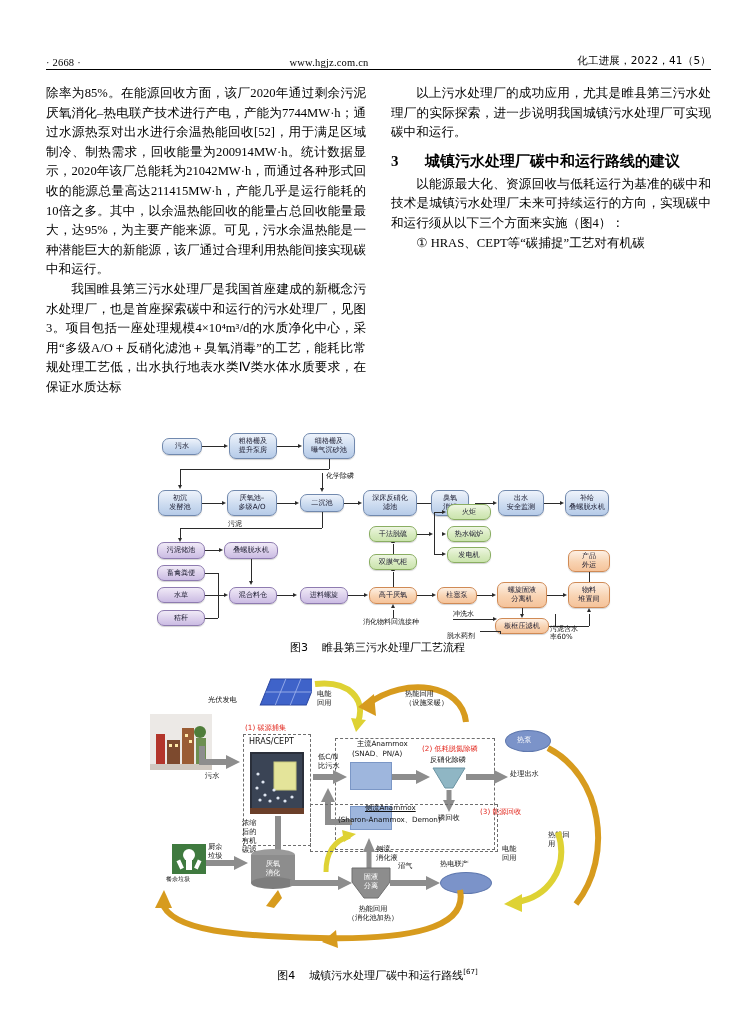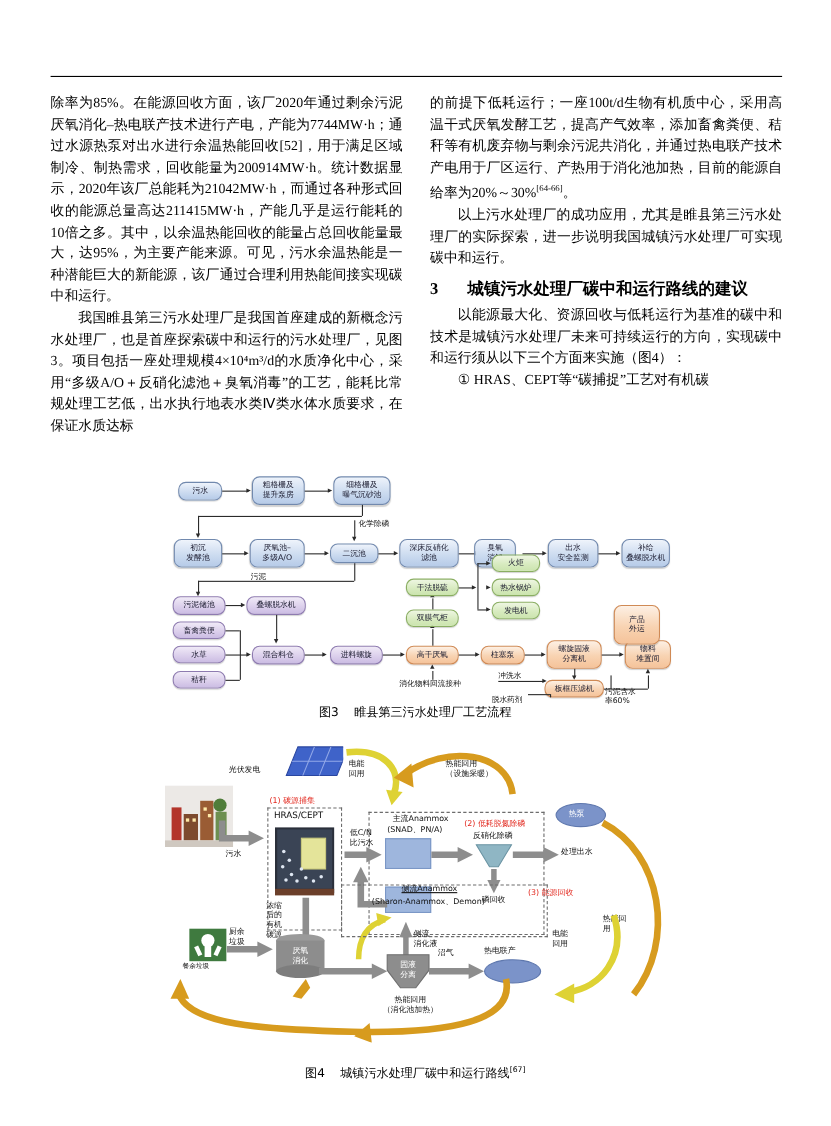--- a/index.html
+++ b/index.html
@@ -146,29 +146,33 @@
     background:#9eb6dd;
     border:1px solid #7b97c6;
     box-sizing:border-box;
   }
 </style>
 </head>
 <body>
 
 <div class="page">
 
+  <div class="runhead">
+    <span class="left">· 2668 ·</span>
+    <span class="center">www.hgjz.com.cn</span>
+    <span class="right">化工进展，2022，41（5）</span>
+  </div>
   <div class="rule"></div>
 
   <div class="col left">
     <p>除率为85%。在能源回收方面，该厂2020年通过剩余污泥厌氧消化–热电联产技术进行产电，产能为7744MW·h；通过水源热泵对出水进行余温热能回收[52]，用于满足区域制冷、制热需求，回收能量为200914MW·h。统计数据显示，2020年该厂总能耗为21042MW·h，而通过各种形式回收的能源总量高达211415MW·h，产能几乎是运行能耗的10倍之多。其中，以余温热能回收的能量占总回收能量最大，达95%，为主要产能来源。可见，污水余温热能是一种潜能巨大的新能源，该厂通过合理利用热能间接实现碳中和运行。</p>
     <p class="ind">我国睢县第三污水处理厂是我国首座建成的新概念污水处理厂，也是首座探索碳中和运行的污水处理厂，见图3。项目包括一座处理规模4×10⁴m³/d的水质净化中心，采用“多级A/O＋反硝化滤池＋臭氧消毒”的工艺，能耗比常规处理工艺低，出水执行地表水类Ⅳ类水体水质要求，在保证水质达标</p>
   </div>
 
   <div class="col right">
-    <p><span>的前提下低耗运行；一座100t/d生物有机质中心，采用高温干式厌氧发酵工艺，提高产气效率，添加畜禽粪便、秸秆等有机废弃物与剩余污泥共消化，并通过热电联产技术产电用于厂区运行、产热用于消化池加热，目前的能源自给率为20%～30%</span><span class="sup">[64-66]</span><span>。</span></p>
     <p class="ind">以上污水处理厂的成功应用，尤其是睢县第三污水处理厂的实际探索，进一步说明我国城镇污水处理厂可实现碳中和运行。</p>
     <div class="sec-h">
       <span class="num">3</span>
       <span class="txt">城镇污水处理厂碳中和运行路线的建议</span>
     </div>
     <p class="ind">以能源最大化、资源回收与低耗运行为基准的碳中和技术是城镇污水处理厂未来可持续运行的方向，实现碳中和运行须从以下三个方面来实施（图4）：</p>
     <p class="ind">① HRAS、CEPT等“碳捕捉”工艺对有机碳</p>
   </div>
 
   <div class="figwrap" id="fig3">
@@ -337,21 +341,21 @@
 分离机</span></div>
     <div class="ln h" style="left:397px;top:163px;width:18px;"></div>
     <div class="arw r" style="left:413px;top:160.5px;"></div>
 
     <div class="node orange" style="left:418px;top:150px;width:42px;height:26px;white-space:pre-line;">
       <span>物料
 堆置间</span></div>
 
     <div class="ln v" style="left:439px;top:136px;height:14px;"></div>
     <div class="arw u" style="left:436.5px;top:131px;"></div>
-    <div class="node orange" style="left:408px;top:118px;width:42px;height:36px;white-space:pre-line;">
+    <div class="node orange" style="left:418px;top:118px;width:42px;height:22px;white-space:pre-line;">
       <span>产品
 外运</span></div>
 
     <div class="ln v" style="left:372px;top:176px;height:8px;"></div>
     <div class="arw d" style="left:369.5px;top:182px;"></div>
     <div class="node orange" style="left:345px;top:186px;width:54px;height:16px;">
       <span>板框压滤机</span>
       </div>
     <div class="ln h" style="left:399px;top:194px;width:6px;"></div>
     <div class="ln v" style="left:405px;top:182px;height:12px;"></div>

